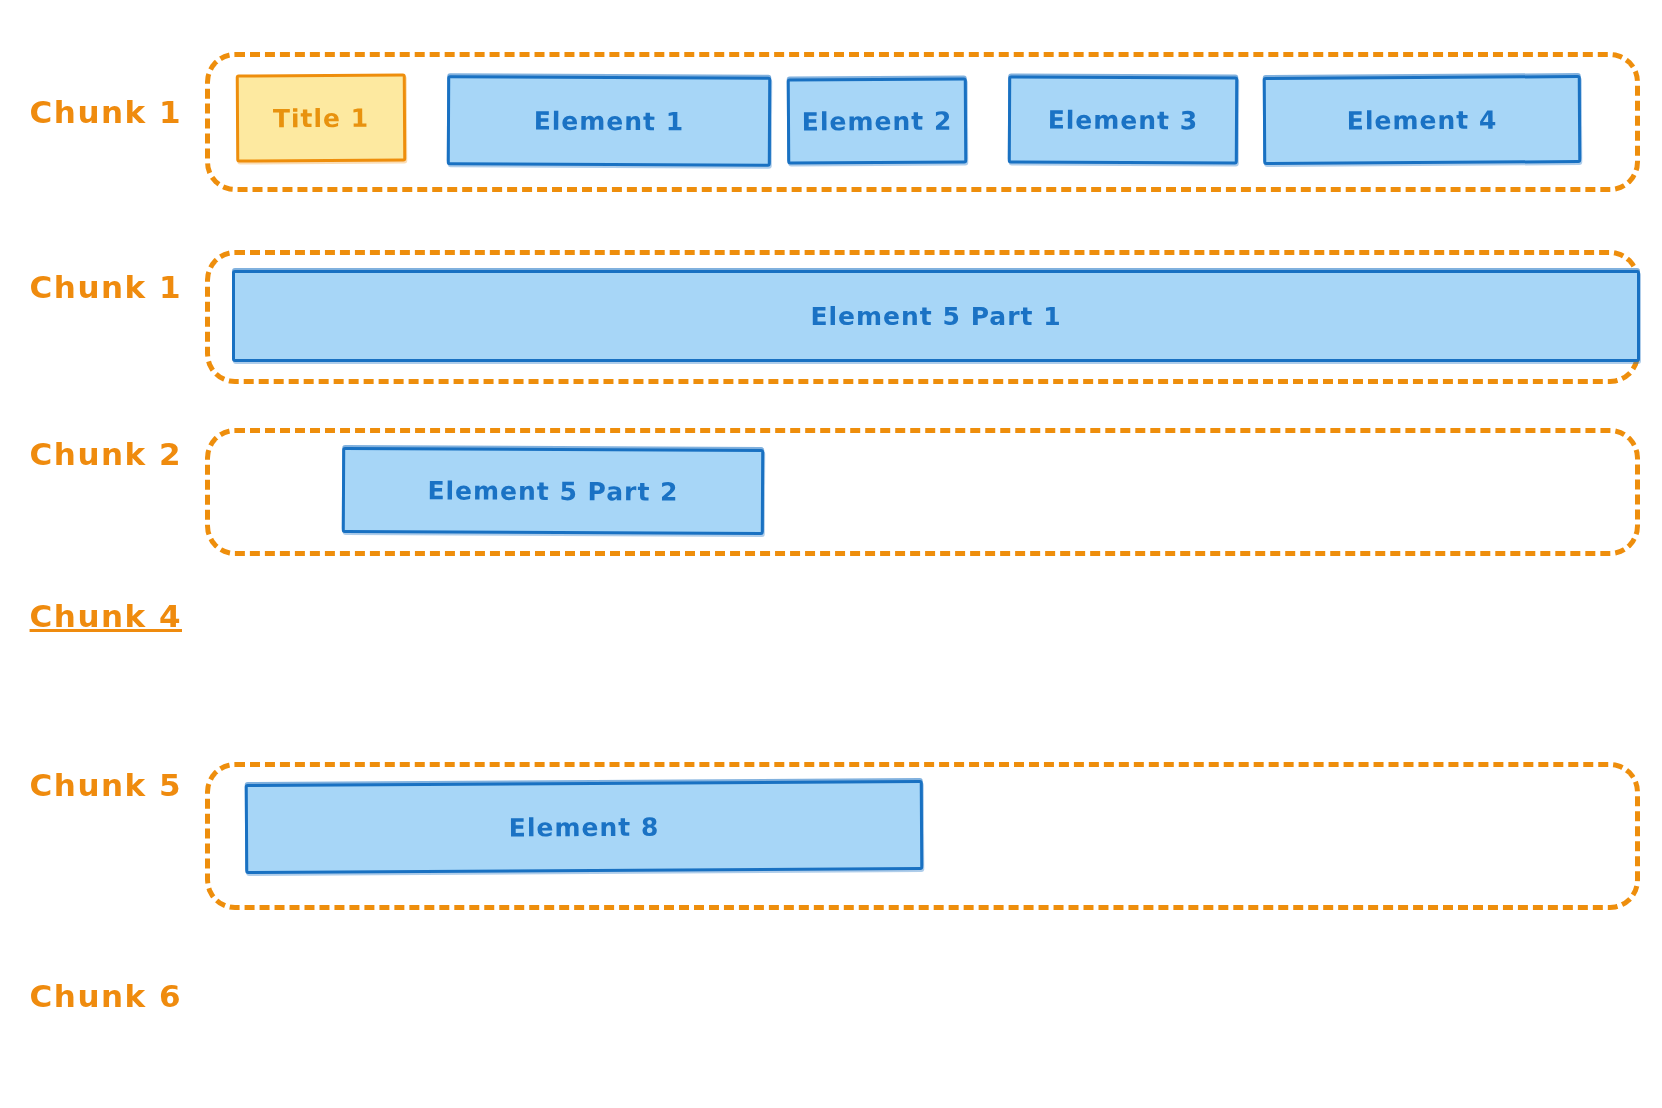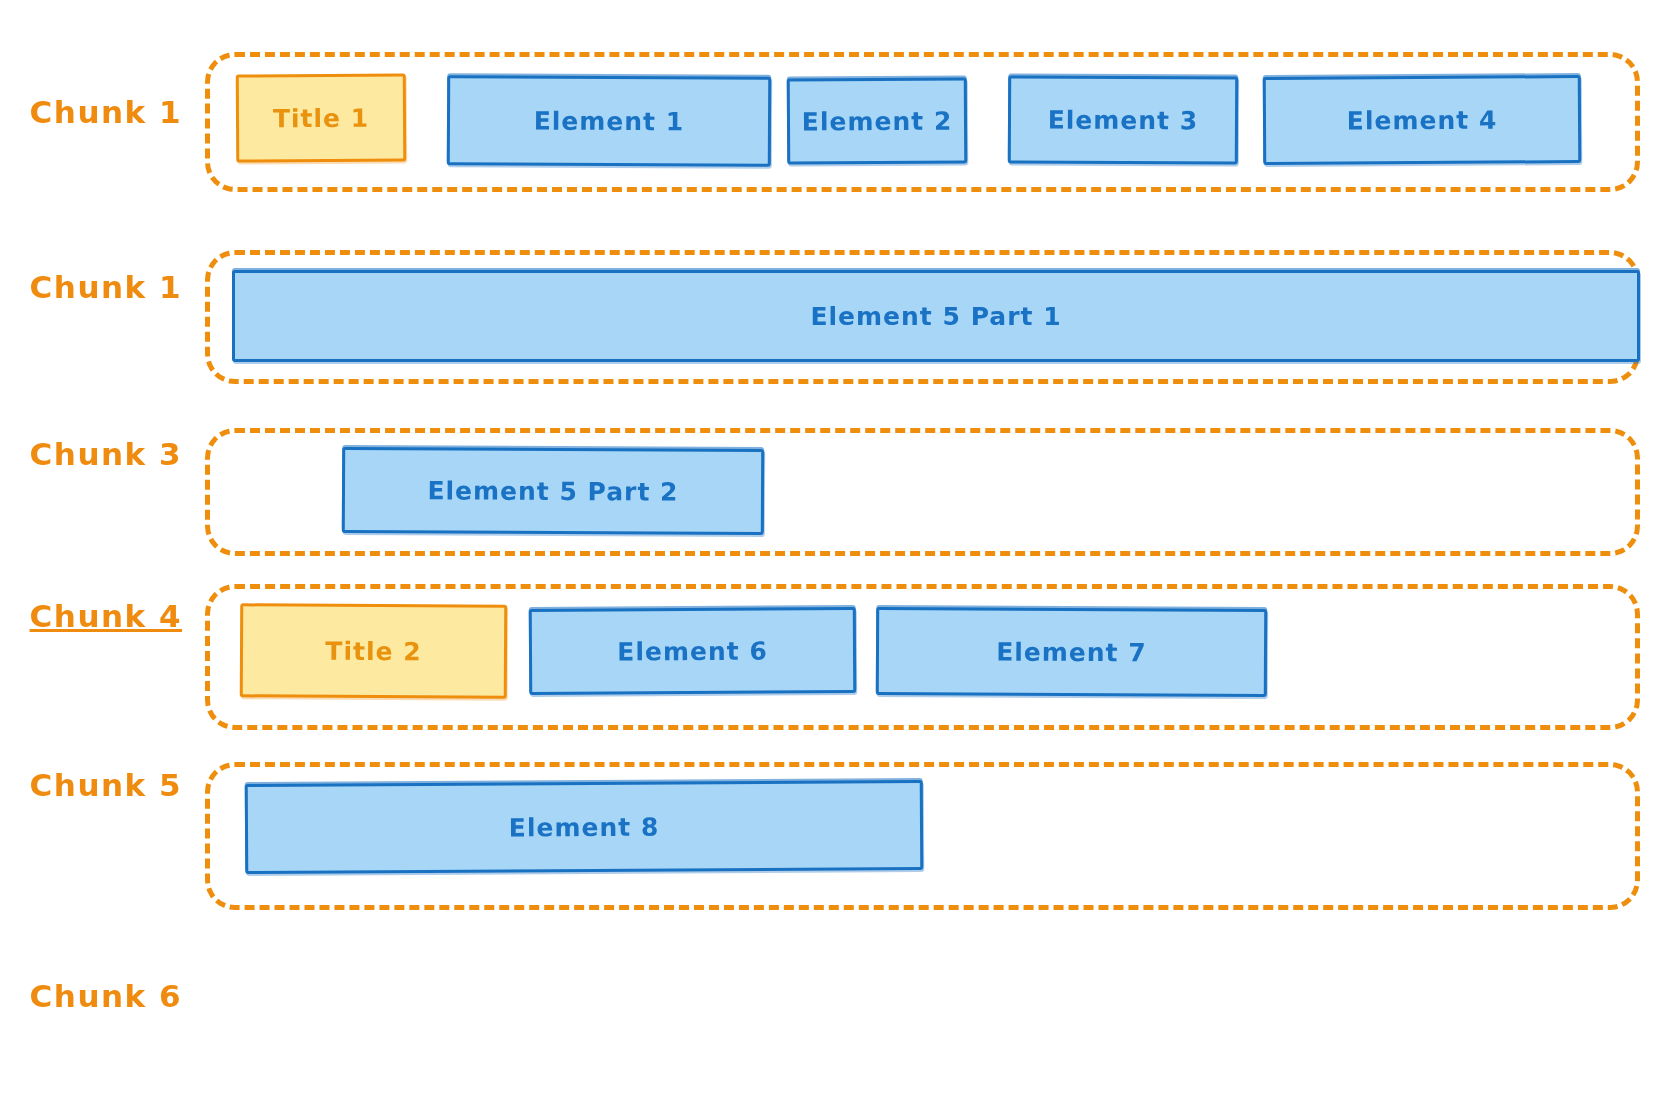--- a/index.html
+++ b/index.html
@@ -62,45 +62,40 @@
   .tilt-a { transform: rotate(-0.35deg); }
   .tilt-b { transform: rotate(0.3deg); }
 </style>
 </head>
 <body>
 
 <div id="canvas">
 
   <div class="chunk-label" style="top:94px;">Chunk 1</div>
   <div class="chunk-label" style="top:269px;">Chunk 1</div>
-  <div class="chunk-label" style="top:436px;">Chunk 3</div>
+  <div class="chunk-label" style="top:436px;">Chunk 2</div>
   <div class="chunk-label" style="top:598px;text-decoration:underline;">Chunk 4</div>
   <div class="chunk-label" style="top:767px;">Chunk 5</div>
   <div class="chunk-label" style="top:978px;">Chunk 6</div>
 
   <div class="chunk-box" style="top:52px;height:130px;">
     <div class="inner-box title-box tilt-a" style="left:26px;  top:17px; width:170px; height:88px;">Title 1</div>
     <div class="inner-box element-box tilt-b" style="left:237px; top:19px; width:324px; height:90px;">Element 1</div>
     <div class="inner-box element-box tilt-a" style="left:577px; top:21px; width:180px; height:86px;">Element 2</div>
     <div class="inner-box element-box tilt-b" style="left:798px; top:19px; width:230px; height:88px;">Element 3</div>
     <div class="inner-box element-box tilt-a" style="left:1053px;top:19px; width:318px; height:88px;">Element 4</div>
   </div>
 
   <div class="chunk-box" style="top:250px;height:124px;">
     <div class="inner-box element-box" style="left:22px; top:15px; width:1408px; height:92px;">Element 5 Part 1</div>
   </div>
 
   <div class="chunk-box" style="top:428px;height:118px;">
     <div class="inner-box element-box tilt-b" style="left:132px; top:15px; width:422px; height:86px;">Element 5 Part 2</div>
   </div>
 
-  <div class="chunk-box" style="top:584px;height:136px;">
-    <div class="inner-box title-box tilt-b" style="left:30px;  top:15px; width:267px; height:94px;">Title 2</div>
-    <div class="inner-box element-box tilt-a" style="left:319px; top:19px; width:327px; height:86px;">Element 6</div>
-    <div class="inner-box element-box tilt-b" style="left:666px; top:19px; width:391px; height:88px;">Element 7</div>
-  </div>
 
   <div class="chunk-box" style="top:762px;height:138px;">
     <div class="inner-box element-box tilt-a" style="left:35px; top:15px; width:678px; height:90px;">Element 8</div>
   </div>
 
 
 </div>
 
 </body></html>

